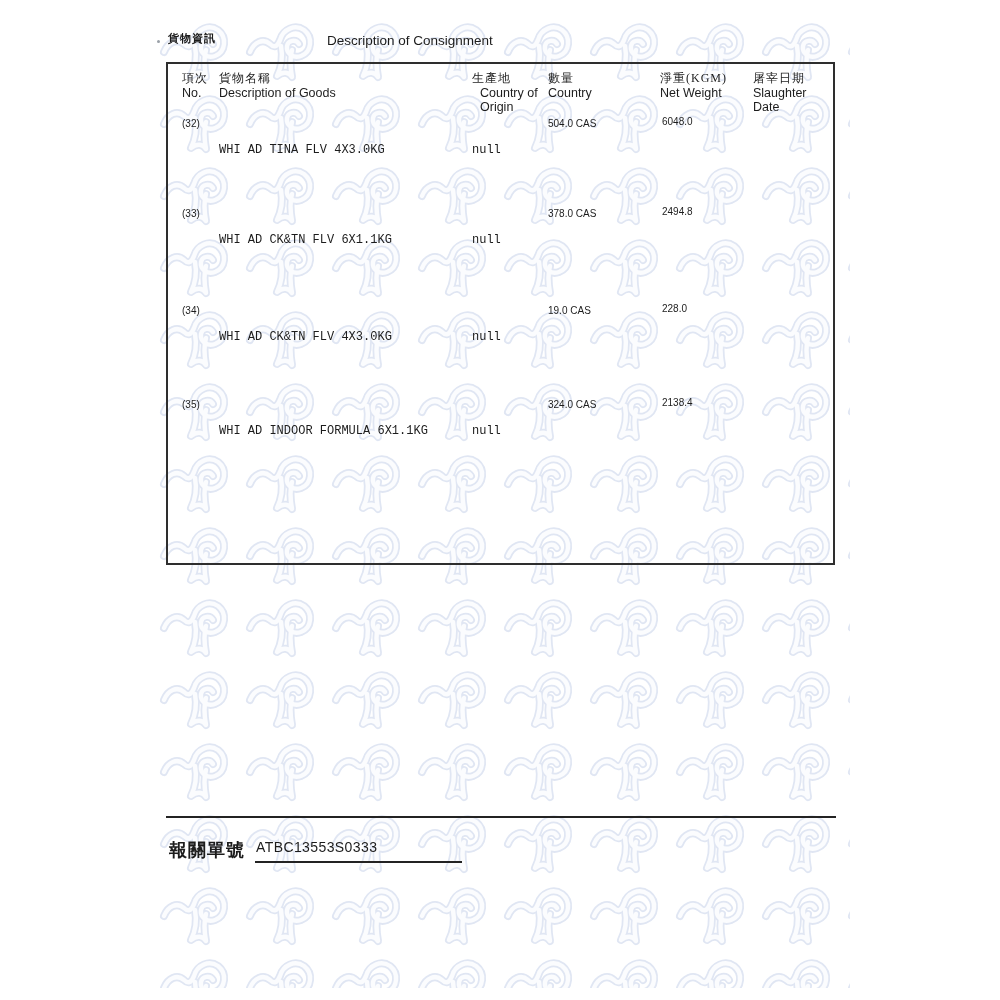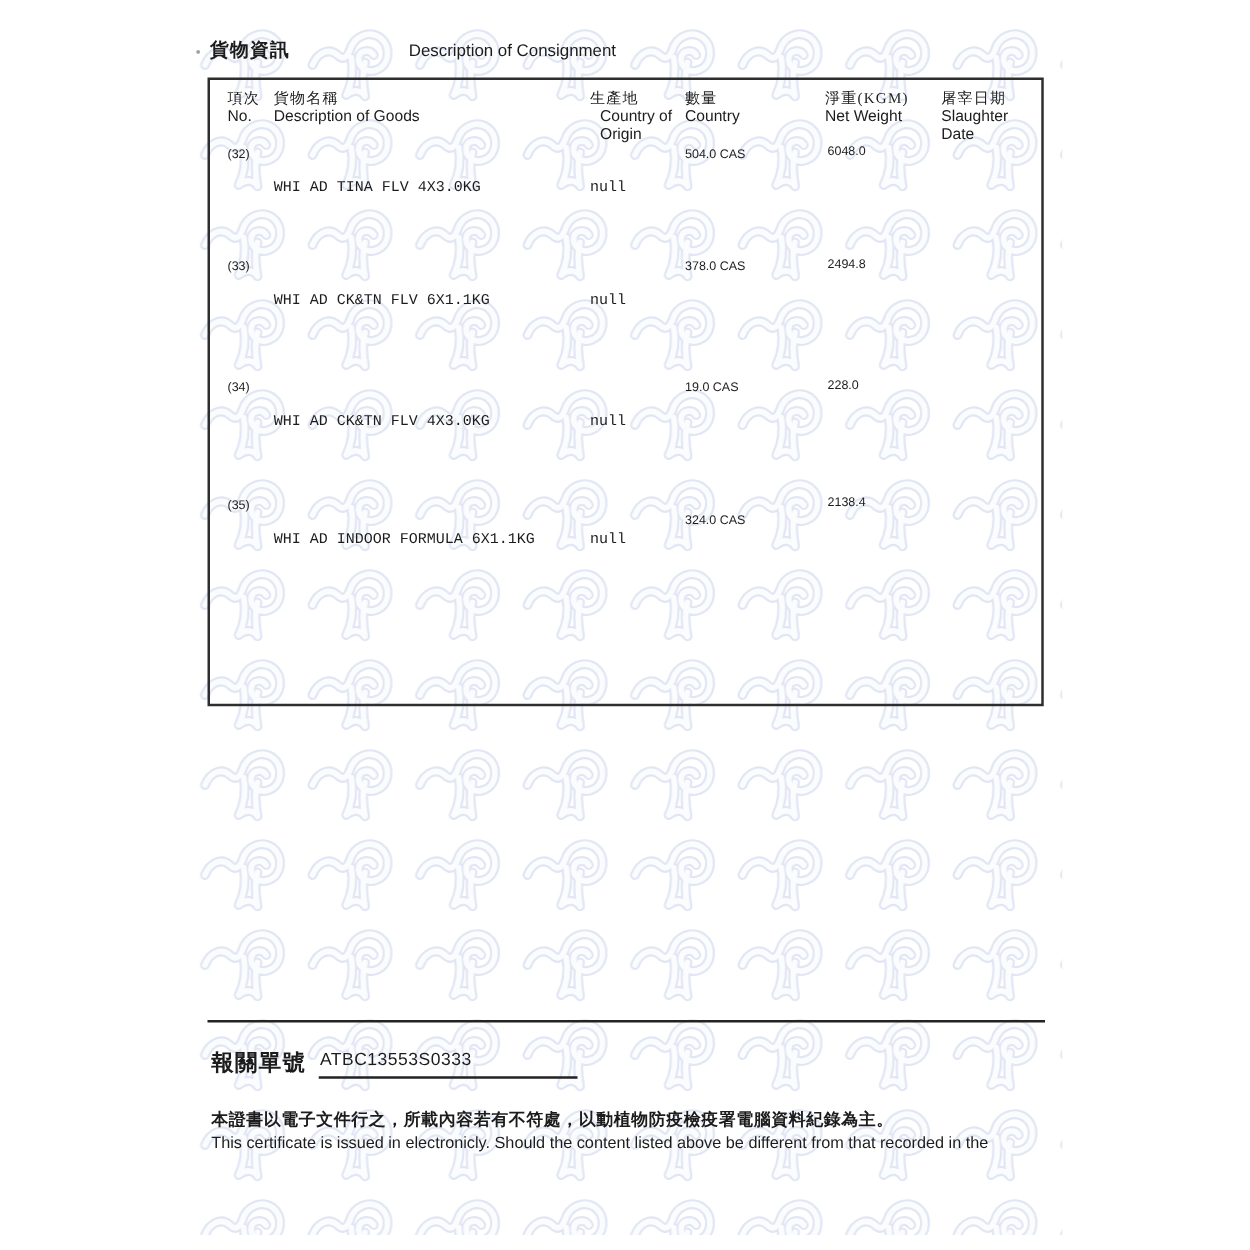--- a/index.html
+++ b/index.html
@@ -4,21 +4,21 @@
 <style>
   html,body{margin:0;padding:0;background:#ffffff;}
   #page{
     position:relative;width:1000px;height:1000px;background:#ffffff;
     overflow:hidden;font-family:"Liberation Sans",sans-serif;color:#1c1c1c;
   }
   .abs{position:absolute;}
   
   #wm-layer{position:absolute;left:158px;top:16px;width:692px;height:972px;z-index:0;}
   
-  .title-cjk{font-family:"Liberation Serif",serif;font-weight:bold;font-size:15px;letter-spacing:1px;}
+  .title-cjk{font-family:"Liberation Serif",serif;font-weight:bold;font-size:11px;letter-spacing:1px;}
   .title-en{font-size:13.5px;margin-left:40px;}
   .stray-dot{width:3px;height:3px;background:#9aa0a8;border-radius:50%;}
   
   #goods-table{
     position:absolute;left:166px;top:62px;width:665px;height:499px;
     border:2px solid #2e2e2e;background:transparent;z-index:2;
   }
   .cell{position:absolute;white-space:nowrap;}
   .hdr-cjk{font-family:"Liberation Serif",serif;font-size:12px;letter-spacing:1px;}
   .hdr-en{font-size:12.5px;line-height:14px;}
@@ -102,28 +102,26 @@
       <div class="cell mono" style="left:51px;top:242px;">WHI AD CK&amp;TN FLV 4X3.0KG</div>
       <div class="cell mono" style="left:304px;top:242px;">null</div>
       <div class="cell val" style="left:380px;top:241px;">19.0 CAS</div>
       <div class="cell val" style="left:494px;top:239px;">228.0</div>
     </div>
 
     <div>
       <div class="cell val" style="left:14px;top:335px;">(35)</div>
       <div class="cell mono" style="left:51px;top:336px;">WHI AD INDOOR FORMULA 6X1.1KG</div>
       <div class="cell mono" style="left:304px;top:336px;">null</div>
-      <div class="cell val" style="left:380px;top:335px;margin-top:12px;">324.0 CAS</div>
+      <div class="cell val" style="left:380px;top:335px;">324.0 CAS</div>
       <div class="cell val" style="left:494px;top:333px;">2138.4</div>
     </div>
 
   </div>
 
   <div class="abs hrule" style="left:166px;top:816px;width:670px;"></div>
 
   <div class="abs decl-label z2" style="left:169px;top:838px;">報關單號</div>
   <div class="abs decl-number z2" style="left:256px;top:839px;">ATBC13553S0333</div>
   <div class="abs underline z2" style="left:255px;top:861px;width:207px;"></div>
 
-  <div class="abs foot-cjk z2" style="left:169px;top:887px;">本證書以電子文件行之，所載內容若有不符處，以動植物防疫檢疫署電腦資料紀錄為主。</div>
-  <div class="abs foot-en z2" style="left:169px;top:906px;">This certificate is issued in electronicly. Should the content listed above be different from that recorded in the</div>
 
 </div>
 
 </body></html>

